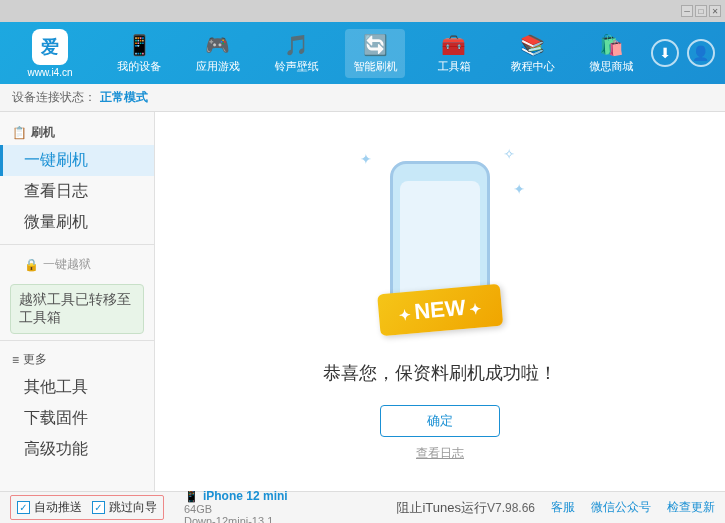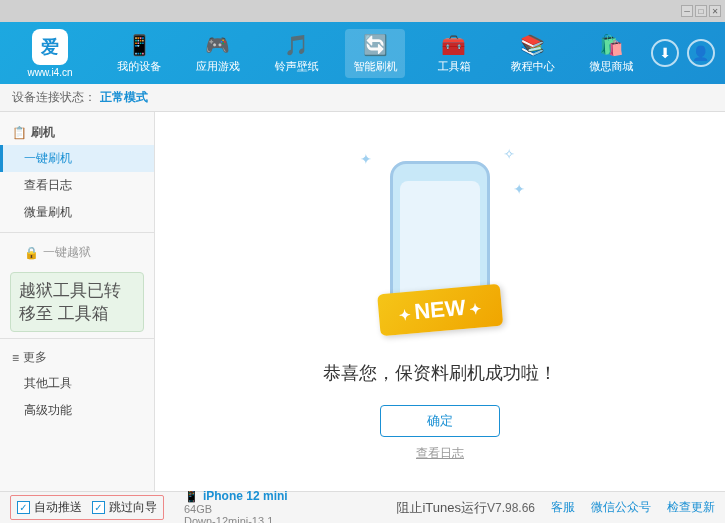--- a/index.html
+++ b/index.html
@@ -88,42 +88,42 @@
     }
     .sidebar-section-title {
       display: flex; align-items: center;
       padding: 4px 12px;
       font-size: 12px; color: #555; font-weight: bold;
       cursor: pointer;
     }
     .sidebar-section-title .icon { margin-right: 4px; color: #888; }
     .sidebar-item {
       padding: 5px 12px 5px 24px;
-      font-size: 12px; color: #444;
+      font-size: 16px; color: #444;
       cursor: pointer; border-radius: 0;
     }
     .sidebar-item.active {
       background: #e0f0fb;
       color: #1a90d4;
       border-left: 3px solid #1a90d4;
       padding-left: 21px;
     }
     .sidebar-divider { height: 1px; background: #e0e0e0; margin: 6px 0; }
     .sidebar-more-title {
       display: flex; align-items: center;
       padding: 4px 12px;
       font-size: 12px; color: #555;
     }
     .sidebar-info-box {
       margin: 6px 10px;
       background: #e8f4e8;
       border: 1px solid #c8e0c8;
       border-radius: 4px;
       padding: 6px 8px;
-      font-size: 17px; color: #555;
+      font-size: 14px; color: #555;
     }
     .sidebar-locked {
       padding: 5px 12px 5px 24px;
       font-size: 12px; color: #999;
       display: flex; align-items: center; gap: 4px;
     }
 
     
     .content {
       flex: 1;
@@ -352,20 +352,23 @@
     <div class="sidebar-divider"></div>
 
     <div class="sidebar-more-title">
       <span style="margin-right:4px;">≡</span>
       <span>更多</span>
     </div>
     <div class="sidebar-item">
       <span>其他工具</span>
     </div>
     <div class="sidebar-item">
+      <span>下载固件</span>
+    </div>
+    <div class="sidebar-item">
       <span>高级功能</span>
     </div>
   </div>
 
   <div class="content">
 
     <div class="success-illustration">
 
       <span class="sparkle sparkle1">✦</span>
       <span class="sparkle sparkle2">✧</span>

